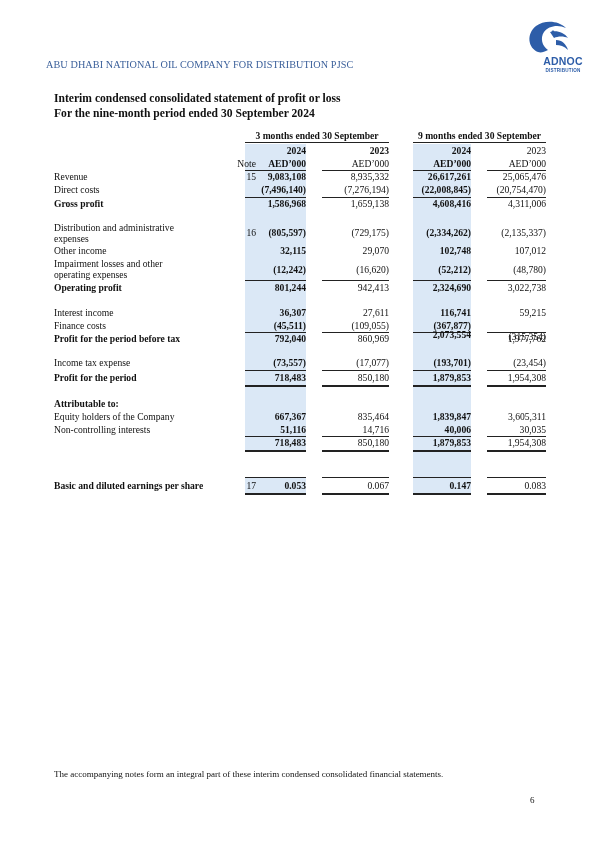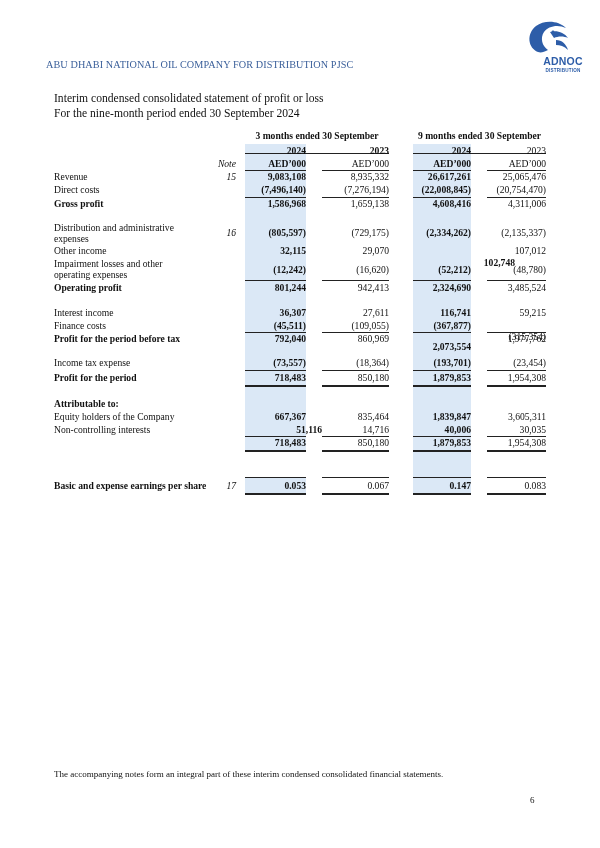--- a/index.html
+++ b/index.html
@@ -5,35 +5,35 @@
   html, body { margin:0; padding:0; background:#ffffff; }
   body { width:600px; height:848px; position:relative; overflow:hidden;
          font-family:"Liberation Serif", "DejaVu Serif", serif; color:#111; }
   .abs { position:absolute; }
   .company { left:46px; top:59px; font-size:10.2px; color:#3a5f9a; letter-spacing:0.1px; white-space:nowrap; }
   .logo { left:516px; top:18px; width:64px; height:62px; }
   .logo-text { position:absolute; left:15px; width:64px; text-align:center; color:#2d5da8;
                font-family:"Liberation Sans", "DejaVu Sans", sans-serif; font-weight:bold; }
   .logo-main { top:37px; font-size:10.5px; letter-spacing:0.2px; }
   .logo-sub { top:50px; font-size:4.6px; letter-spacing:0.2px; }
-  .title { left:54px; font-size:11.6px; font-weight:normal; white-space:nowrap; }
+  .title { left:54px; font-size:11.6px; font-weight:bold; white-space:nowrap; }
   .title1 { top:92px; }
   .title2 { top:107px; }
 
   .shade { background:#dbe8f6; }
   .col1 { left:245px; width:61px; }
   .col2 { left:322px; width:67px; }
   .col3 { left:413px; width:58px; }
   .col4 { left:487px; width:59px; }
 
-  .group-hdr { font-size:9.6px; font-weight:bold; text-align:center; white-space:nowrap; border-bottom:1px solid #222; padding-bottom:12px; }
+  .group-hdr { font-size:9.6px; font-weight:bold; text-align:center; white-space:nowrap; border-bottom:1px solid #222; padding-bottom:1px; }
   .cell { position:absolute; font-size:9.6px; text-align:right; white-space:nowrap; line-height:12px; height:12px; }
   .bold { font-weight:bold; }
   .label { position:absolute; left:54px; font-size:9.6px; line-height:11px; white-space:nowrap; }
-  .note { position:absolute; left:204px; width:32px; text-align:right; font-size:9.6px; line-height:12px;font-style:italic; }
+  .note { position:absolute; left:224px; width:32px; text-align:right; font-size:9.6px; line-height:12px; }
   .line { position:absolute; height:0; border-top:1px solid #222; }
   .line2 { position:absolute; height:0; border-top:2px solid #222; }
   .footer { left:54px; top:769px; font-size:9px; white-space:nowrap; }
   .pagenum { left:530px; top:795px; font-size:9px; }
 </style>
 </head>
 <body>
 
 <div class="abs company">ABU DHABI NATIONAL OIL COMPANY FOR DISTRIBUTION PJSC</div>
 <div class="abs logo">
@@ -99,65 +99,65 @@
 <div class="label" style="top:233px;">expenses</div>
 <div class="note" style="top:227px;">16</div>
 <div class="cell bold col1" style="top:227px;">(805,597)</div>
 <div class="cell col2" style="top:227px;">(729,175)</div>
 <div class="cell bold col3" style="top:227px;">(2,334,262)</div>
 <div class="cell col4" style="top:227px;">(2,135,337)</div>
 
 <div class="label" style="top:245px;">Other income</div>
 <div class="cell bold col1" style="top:245px;">32,115</div>
 <div class="cell col2" style="top:245px;">29,070</div>
-<div class="cell bold col3" style="top:257px;padding-left:44px;">102,748</div>
+<div class="cell bold col3" style="top:245px;">102,748</div>
 <div class="cell col4" style="top:245px;text-align:right;">107,012</div>
 
 <div class="label" style="top:258px;">Impairment losses and other</div>
 <div class="label" style="top:269px;">operating expenses</div>
 <div class="cell bold col1" style="top:264px;">(12,242)</div>
 <div class="cell col2" style="top:264px;">(16,620)</div>
 <div class="cell bold col3" style="top:264px;">(52,212)</div>
 <div class="cell col4" style="top:264px;">(48,780)</div>
 <div class="line col1" style="top:280px;"></div>
 <div class="line col2" style="top:280px;"></div>
 <div class="line col3" style="top:280px;"></div>
 <div class="line col4" style="top:280px;"></div>
 
 <div class="label bold" style="top:282px;">Operating profit</div>
 <div class="cell bold col1" style="top:282px;">801,244</div>
 <div class="cell col2" style="top:282px;">942,413</div>
 <div class="cell bold col3" style="top:282px;">2,324,690</div>
-<div class="cell col4" style="top:282px;">3,485,524</div>
+<div class="cell col4" style="top:282px;">3,022,738</div>
 
 <div class="label" style="top:307px;">Interest income</div>
 <div class="cell bold col1" style="top:307px;">36,307</div>
 <div class="cell col2" style="top:307px;">27,611</div>
 <div class="cell bold col3" style="top:307px;">116,741</div>
 <div class="cell col4" style="top:307px;">59,215</div>
 
 <div class="label" style="top:320px;">Finance costs</div>
 <div class="cell bold col1" style="top:320px;">(45,511)</div>
 <div class="cell col2" style="top:320px;">(109,055)</div>
 <div class="cell bold col3" style="top:320px;">(367,877)</div>
 <div class="cell col4" style="top:331px;">(315,354)</div>
 <div class="line col1" style="top:332px;"></div>
 <div class="line col2" style="top:332px;"></div>
 <div class="line col3" style="top:332px;"></div>
 <div class="line col4" style="top:332px;"></div>
 
 <div class="label bold" style="top:333px;">Profit for the period before tax</div>
 <div class="cell bold col1" style="top:333px;">792,040</div>
 <div class="cell col2" style="top:333px;">860,969</div>
-<div class="cell bold col3" style="top:341px;">2,073,554</div>
+<div class="cell bold col3" style="top:329px;">2,073,554</div>
 <div class="cell col4" style="top:333px;">1,977,762</div>
 
 <div class="label" style="top:357px;">Income tax expense</div>
 <div class="cell bold col1" style="top:357px;">(73,557)</div>
-<div class="cell col2" style="top:357px;">(18,364)</div>
+<div class="cell col2" style="top:357px;">(17,077)</div>
 <div class="cell bold col3" style="top:357px;">(193,701)</div>
 <div class="cell col4" style="top:357px;">(23,454)</div>
 <div class="line col1" style="top:370px;"></div>
 <div class="line col2" style="top:370px;"></div>
 <div class="line col3" style="top:370px;"></div>
 <div class="line col4" style="top:370px;"></div>
 
 <div class="label bold" style="top:372px;">Profit for the period</div>
 <div class="cell bold col1" style="top:372px;">718,483</div>
 <div class="cell col2" style="top:372px;">850,180</div>
@@ -170,21 +170,21 @@
 
 <div class="label bold" style="top:398px;">Attributable to:</div>
 
 <div class="label" style="top:411px;">Equity holders of the Company</div>
 <div class="cell bold col1" style="top:411px;">667,367</div>
 <div class="cell col2" style="top:411px;">835,464</div>
 <div class="cell bold col3" style="top:411px;">1,839,847</div>
 <div class="cell col4" style="top:411px;">3,605,311</div>
 
 <div class="label" style="top:424px;">Non-controlling interests</div>
-<div class="cell bold col1" style="top:424px;padding-left:16px;">51,116</div>
+<div class="cell bold col1" style="top:424px;">51,116</div>
 <div class="cell col2" style="top:424px;">14,716</div>
 <div class="cell bold col3" style="top:424px;">40,006</div>
 <div class="cell col4" style="top:424px;">30,035</div>
 <div class="line col1" style="top:436px;"></div>
 <div class="line col2" style="top:436px;"></div>
 <div class="line col3" style="top:436px;"></div>
 <div class="line col4" style="top:436px;"></div>
 
 <div class="cell bold col1" style="top:437px;">718,483</div>
 <div class="cell col2" style="top:437px;">850,180</div>
@@ -192,21 +192,21 @@
 <div class="cell col4" style="top:437px;">1,954,308</div>
 <div class="line2 col1" style="top:450px;"></div>
 <div class="line2 col2" style="top:450px;"></div>
 <div class="line2 col3" style="top:450px;"></div>
 <div class="line2 col4" style="top:450px;"></div>
 
 <div class="line col1" style="top:477px;"></div>
 <div class="line col2" style="top:477px;"></div>
 <div class="line col3" style="top:477px;"></div>
 <div class="line col4" style="top:477px;"></div>
-<div class="label bold" style="top:480px;">Basic and expense earnings per share</div>
+<div class="label bold" style="top:480px;">Basic and diluted earnings per share</div>
 <div class="note" style="top:480px;text-align:right;">17</div>
 <div class="cell bold col1" style="top:480px;">0.053</div>
 <div class="cell col2" style="top:480px;">0.067</div>
 <div class="cell bold col3" style="top:480px;">0.147</div>
 <div class="cell col4" style="top:480px;">0.083</div>
 <div class="line2 col1" style="top:493px;"></div>
 <div class="line2 col2" style="top:493px;"></div>
 <div class="line2 col3" style="top:493px;"></div>
 <div class="line2 col4" style="top:493px;"></div>
 

